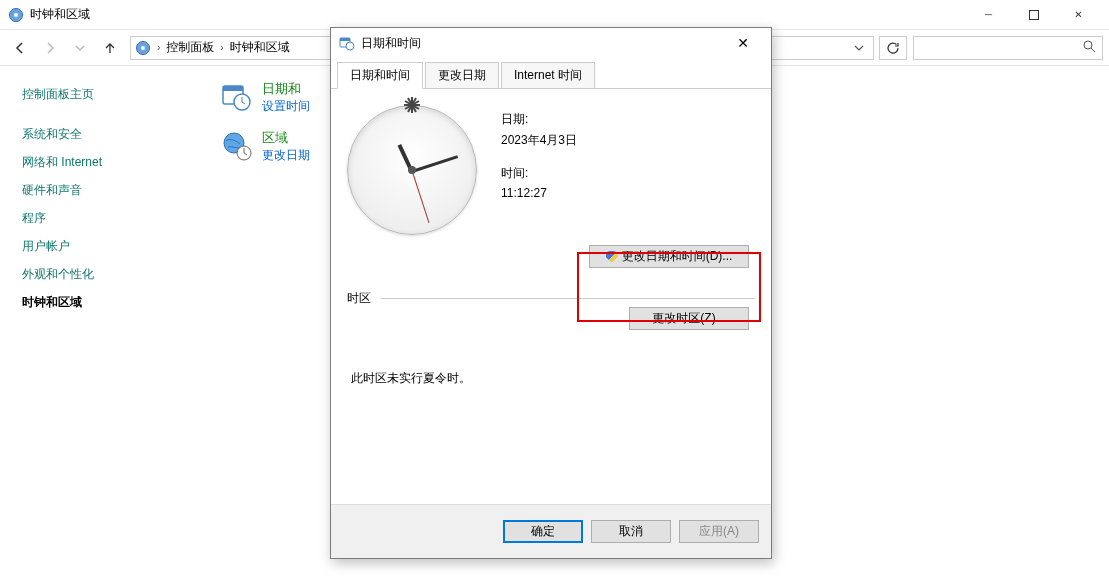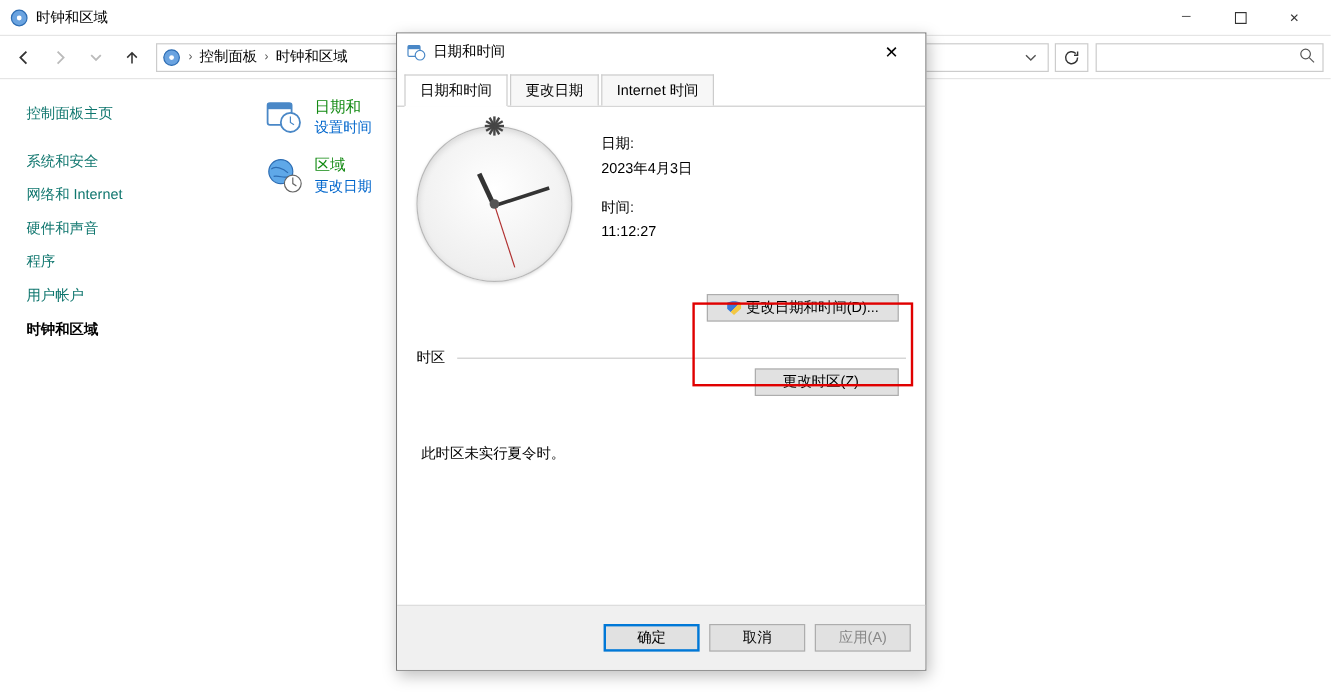--- a/index.html
+++ b/index.html
@@ -350,20 +350,21 @@
 
 <div class="explorer-body">
   <div class="sidebar">
     <a href="#">控制面板主页</a>
     <div style="height:4px"></div>
     <a href="#">系统和安全</a>
     <a href="#">网络和 Internet</a>
     <a href="#">硬件和声音</a>
     <a href="#">程序</a>
     <a href="#">用户帐户</a>
+    <a href="#">外观和个性化</a>
     <a href="#" class="current">时钟和区域</a>
   </div>
   <div class="content">
     <div>
       <div class="content-item">
         <span class="big-icon">
           <svg width="32" height="32" viewBox="0 0 32 32">
               <rect x="3" y="6" width="20" height="18" rx="2" fill="#fff" stroke="#4a88c7" stroke-width="1.5"></rect>
               <rect x="3" y="6" width="20" height="5" fill="#4a88c7"></rect>
               <circle cx="22" cy="22" r="8" fill="#fff" stroke="#4a88c7" stroke-width="1.5"></circle>

